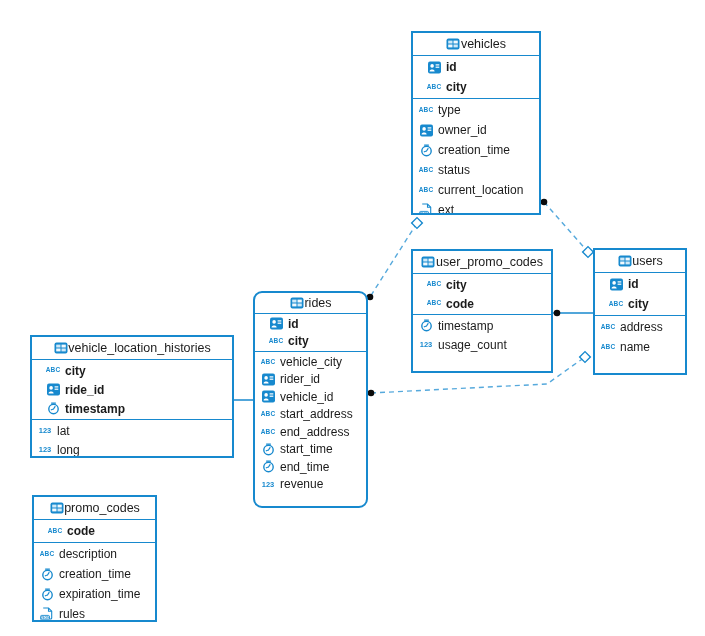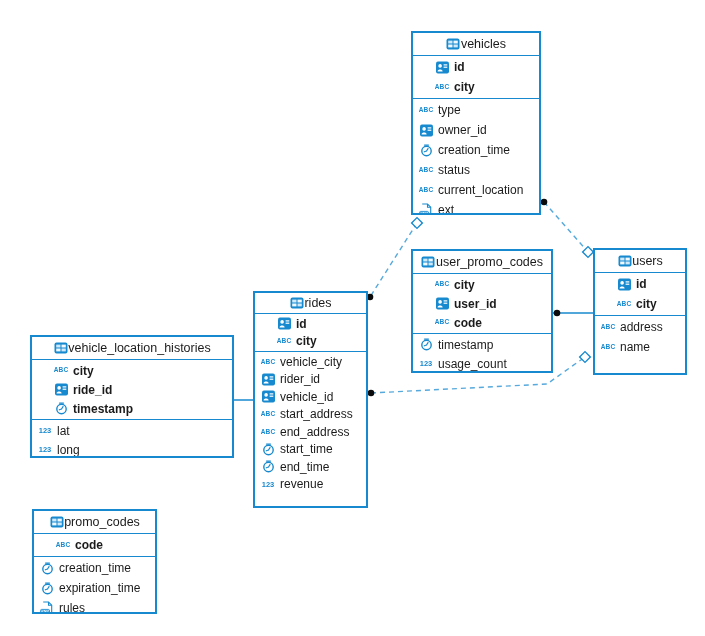--- a/index.html
+++ b/index.html
@@ -23,21 +23,21 @@
   .tbl-head{
     height:var(--th);
     display:flex;align-items:center;justify-content:center;
     font-size:12.5px;
     white-space:nowrap;
   }
   .section{display:block;}
   .pk{
     border-top:1.5px solid var(--accent);
     border-bottom:1.5px solid var(--accent);
-    padding:1px 16px;
+    padding:1px 8px;
   }
   .cols{padding:1px 0;}
   .row{
     height:var(--rh);
     display:flex;align-items:center;
     gap:4px;
     padding:0 4px 0 5px;
     font-size:12px;
     white-space:nowrap;
   }
@@ -188,32 +188,20 @@
       </div>
       <div class="section pk">
         <div class="row">
           <span class="icon-cell">
             <span class="txt-icon">ABC</span>
           </span>
           <span>city</span>
         </div>
         <div class="row">
           <span class="icon-cell">
-            <svg width="13" height="13" viewBox="0 0 13 13">
-    <rect x="0" y="0.5" width="13" height="12" rx="2" fill="#1789ce"></rect>
-    <circle cx="4.1" cy="4.9" r="1.8" fill="#fff"></circle>
-    <path d="M1.6 10.2 c0-2.2 5-2.2 5 0 v0.4 h-5 z" fill="#fff"></path>
-    <rect x="7.6" y="3.3" width="3.7" height="1.2" fill="#fff"></rect>
-    <rect x="7.6" y="5.6" width="3.7" height="1.2" fill="#fff"></rect>
-            </svg>
-          </span>
-          <span>user_id</span>
-        </div>
-        <div class="row">
-          <span class="icon-cell">
             <span class="txt-icon">ABC</span>
           </span>
           <span>code</span>
         </div>
       </div>
       <div class="section cols">
         <div class="row">
           <span class="icon-cell">
             <svg width="13" height="13" viewBox="0 0 13 13">
     <circle cx="6.5" cy="7" r="4.7" fill="none" stroke="#1789ce" stroke-width="1.4"></circle>
@@ -272,21 +260,21 @@
           <span>address</span>
         </div>
         <div class="row">
           <span class="icon-cell">
             <span class="txt-icon">ABC</span>
           </span>
           <span>name</span>
         </div>
       </div>
     </div>
-    <div class="table" style="left: 253px; top: 291px; width: 115px; height: 217px; --th: 20px; --rh: 17.5px;">
+    <div class="table" style="left: 253px; top: 291px; width: 115px; height: 217px; border-radius: 9px; --th: 20px; --rh: 17.5px;">
       <div class="tbl-head">
         <span class="icon-cell" style="width: 15px;">
           <svg width="14" height="12" viewBox="0 0 14 12">
     <rect x="0.5" y="0.5" width="13" height="11" rx="2" fill="#1789ce"></rect>
     <rect x="2.2" y="2.6" width="4.3" height="2.9" fill="#cfe9f8"></rect>
     <rect x="7.5" y="2.6" width="4.3" height="2.9" fill="#f2f9fd"></rect>
     <rect x="2.2" y="6.5" width="4.3" height="2.9" fill="#f2f9fd"></rect>
     <rect x="7.5" y="6.5" width="4.3" height="2.9" fill="#cfe9f8"></rect>
           </svg>
         </span>
@@ -434,21 +422,21 @@
           <span>lat</span>
         </div>
         <div class="row">
           <span class="icon-cell">
             <span class="txt-icon num">123</span>
           </span>
           <span>long</span>
         </div>
       </div>
     </div>
-    <div class="table" style="left: 32px; top: 509px; width: 125px; height: 105px; --th: 22px; --rh: 20px;">
+    <div class="table" style="left: 32px; top: 495px; width: 125px; height: 127px; --th: 22px; --rh: 20px;">
       <div class="tbl-head">
         <span class="icon-cell" style="width: 15px;">
           <svg width="14" height="12" viewBox="0 0 14 12">
     <rect x="0.5" y="0.5" width="13" height="11" rx="2" fill="#1789ce"></rect>
     <rect x="2.2" y="2.6" width="4.3" height="2.9" fill="#cfe9f8"></rect>
     <rect x="7.5" y="2.6" width="4.3" height="2.9" fill="#f2f9fd"></rect>
     <rect x="2.2" y="6.5" width="4.3" height="2.9" fill="#f2f9fd"></rect>
     <rect x="7.5" y="6.5" width="4.3" height="2.9" fill="#cfe9f8"></rect>
           </svg>
         </span>
@@ -456,20 +444,26 @@
       </div>
       <div class="section pk">
         <div class="row">
           <span class="icon-cell">
             <span class="txt-icon">ABC</span>
           </span>
           <span>code</span>
         </div>
       </div>
       <div class="section cols">
+        <div class="row">
+          <span class="icon-cell">
+            <span class="txt-icon">ABC</span>
+          </span>
+          <span>description</span>
+        </div>
         <div class="row">
           <span class="icon-cell">
             <svg width="13" height="13" viewBox="0 0 13 13">
     <circle cx="6.5" cy="7" r="4.7" fill="none" stroke="#1789ce" stroke-width="1.4"></circle>
     <path d="M6.5 7 L8 4.6 M6.5 7 L4.3 7.8" stroke="#1789ce" stroke-width="1.2" stroke-linecap="round"></path>
     <path d="M4.6 1.1 L8.4 1.1" stroke="#1789ce" stroke-width="1.4" stroke-linecap="round"></path>
             </svg>
           </span>
           <span>creation_time</span>
         </div>

